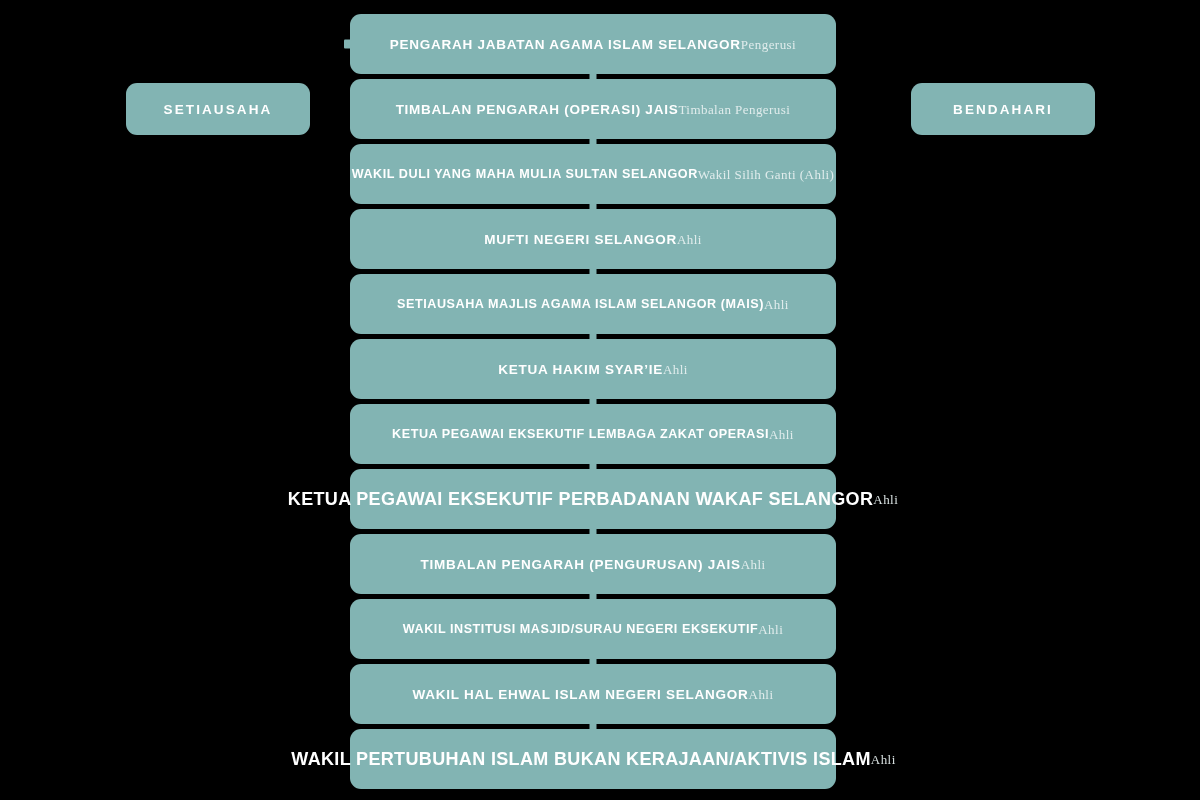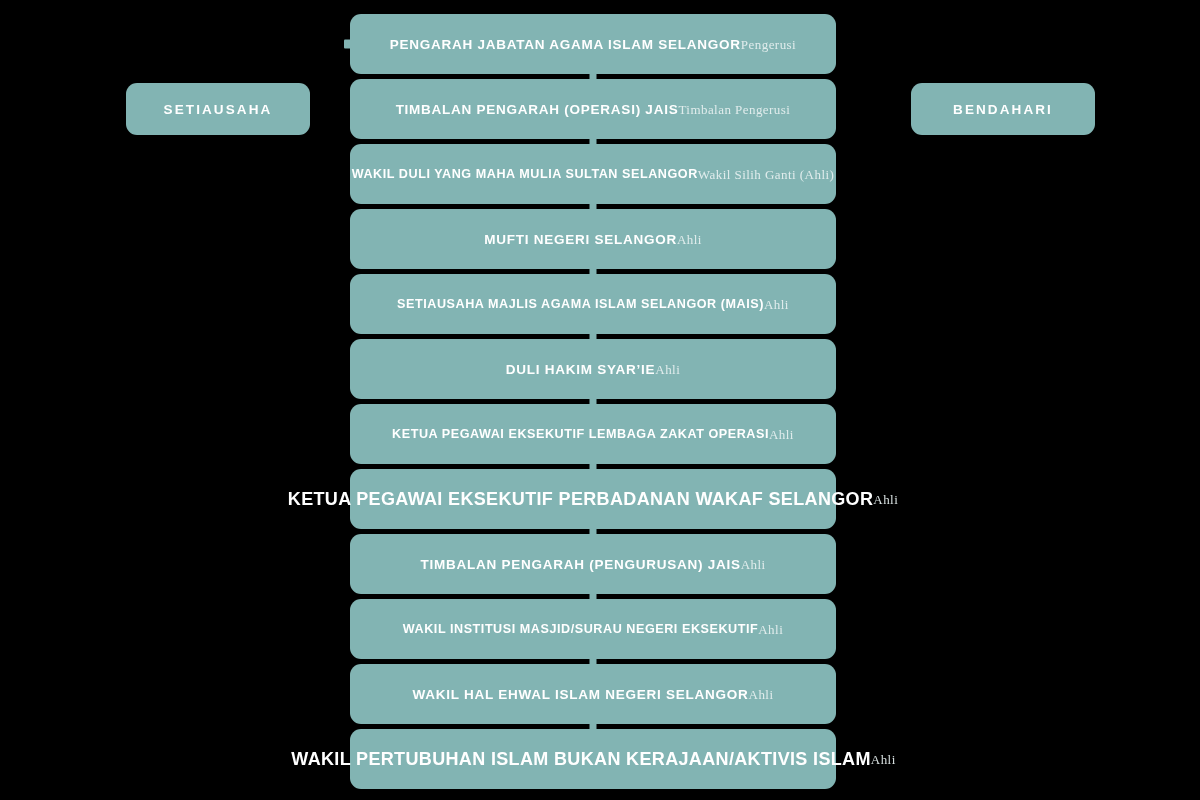--- a/index.html
+++ b/index.html
@@ -160,21 +160,21 @@
       <span class="connector"></span>
     </div>
 
     <div class="node long">
       <span class="node-title">SETIAUSAHA MAJLIS AGAMA ISLAM SELANGOR (MAIS)</span>
       <span class="node-subtitle">Ahli</span>
       <span class="connector"></span>
     </div>
 
     <div class="node">
-      <span class="node-title">DULI HAKIM SYAR’IE</span>
+      <span class="node-title">KETUA HAKIM SYAR’IE</span>
       <span class="node-subtitle">Ahli</span>
       <span class="connector"></span>
     </div>
 
     <div class="node long">
       <span class="node-title">KETUA PEGAWAI EKSEKUTIF LEMBAGA ZAKAT OPERASI</span>
       <span class="node-subtitle">Ahli</span>
       <span class="connector"></span>
     </div>
 

